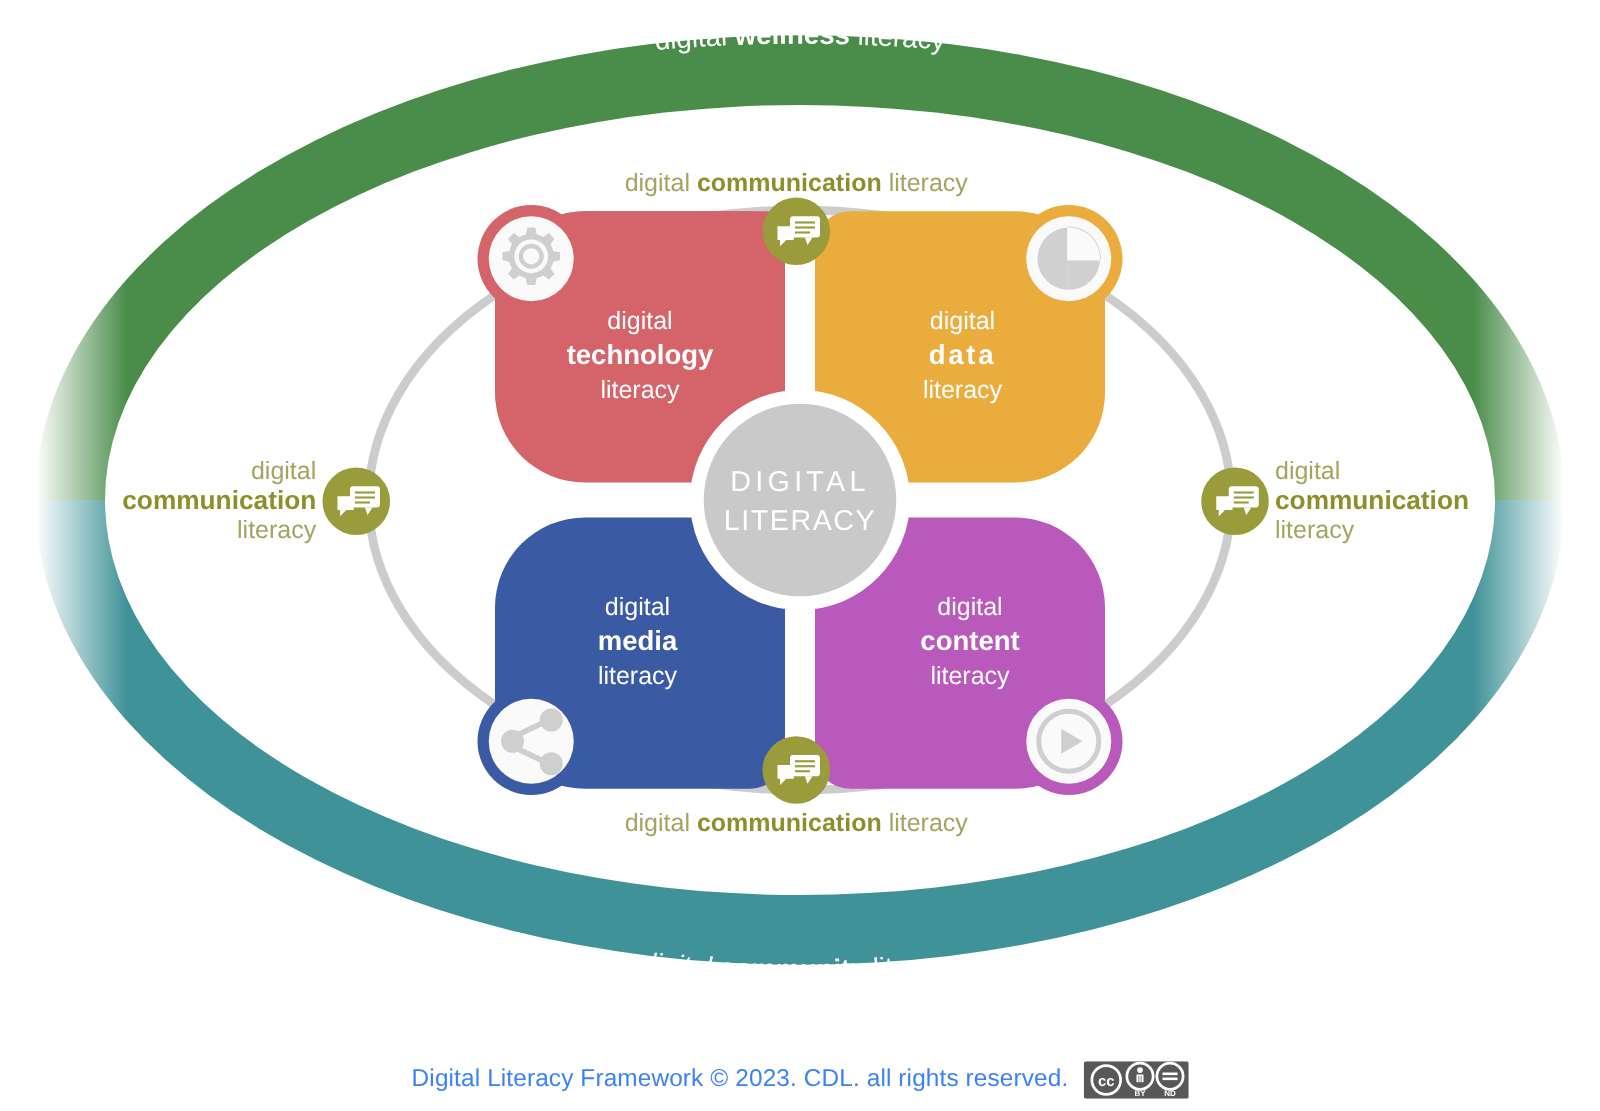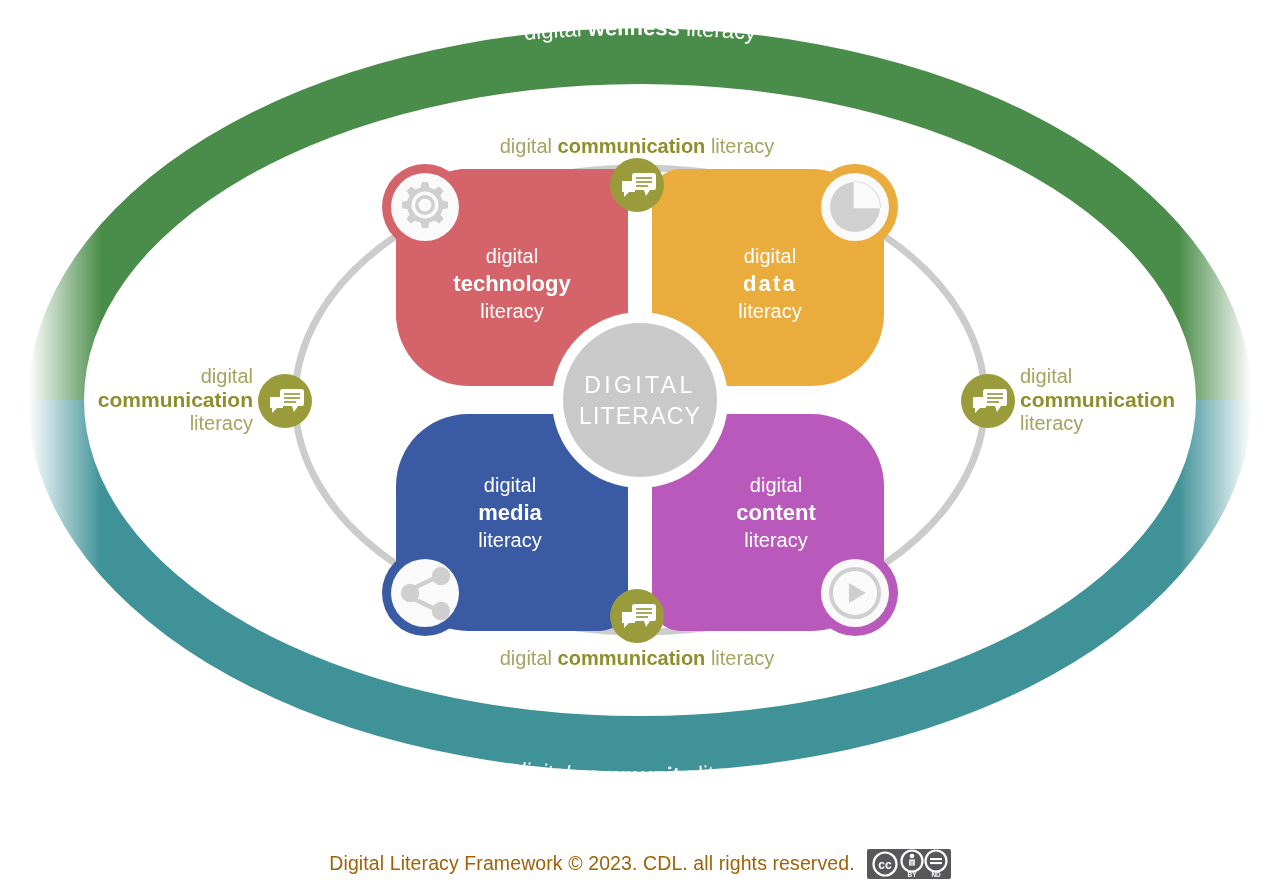--- a/index.html
+++ b/index.html
@@ -30,21 +30,21 @@
     top: 838px;
     width: 1280px;
     height: 51px;
     display: flex;
     align-items: center;
     justify-content: center;
     gap: 12px;
   }
   #footer-text {
     font-size: 19.5px;
-    color: #a16207;
+    color: #3b82f6;
     letter-spacing: .1px;
     white-space: nowrap;
   }
   #cc-badge {
     display: flex;
     align-items: center;
     height: 30px;
   }
 </style>
 </head>

